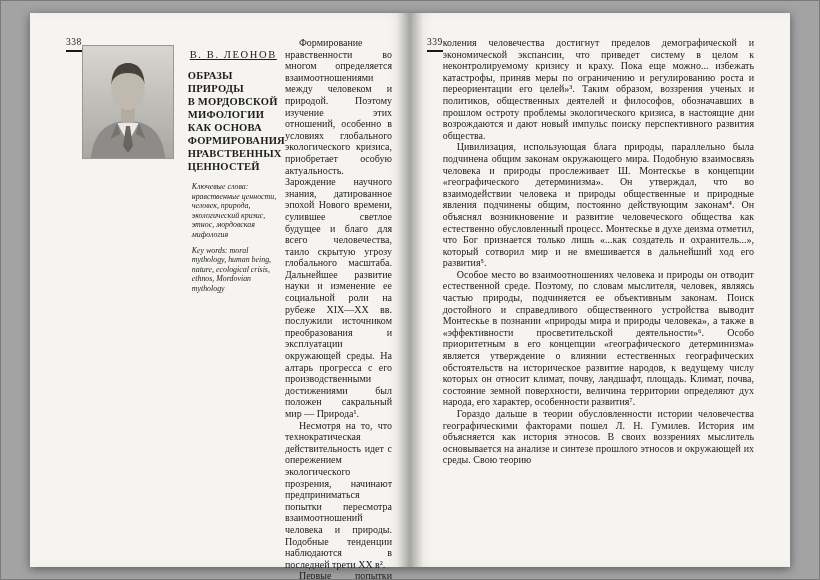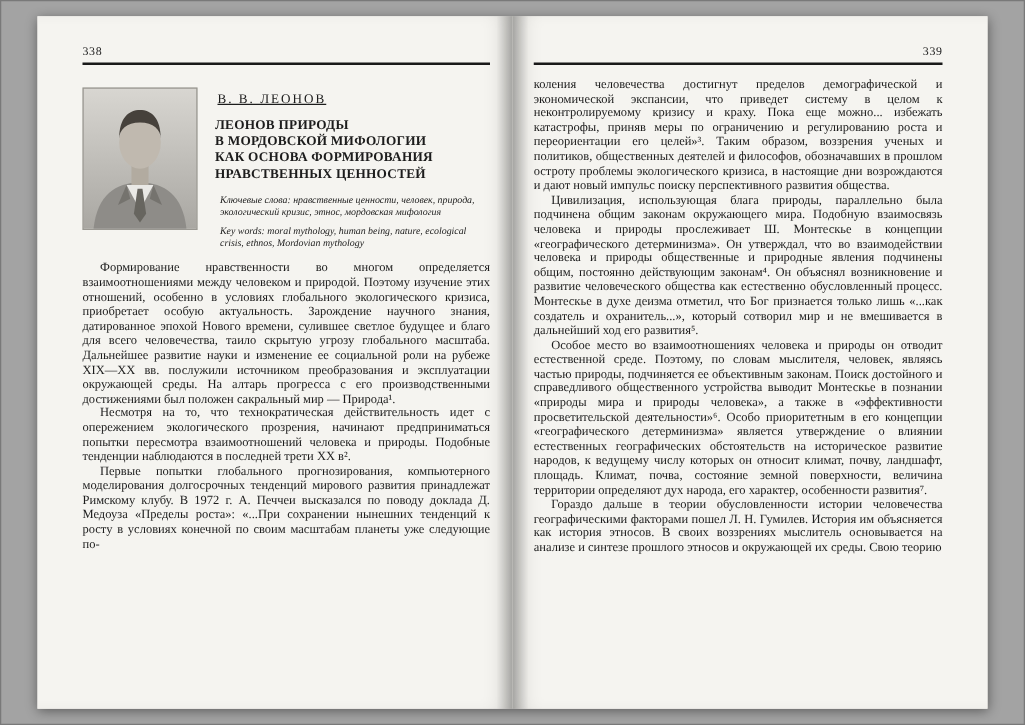--- a/index.html
+++ b/index.html
@@ -21,21 +21,21 @@
     position:absolute; left:30px; top:13px;
     width:760px; height:554px;
     display:flex;
     background:#f5f4f0;
     box-shadow:0 2px 9px rgba(0,0,0,0.45);
   }
   .page {
     width:50%;
     position:relative;
     display:flex;
-    flex-direction:column;
+    flex-direction:row;
     background:#f5f4f0;
   }
   .page.left  { padding:24px 18px 20px 36px; box-shadow:inset -16px 0 20px -14px rgba(0,0,0,0.30); }
   .page.right { padding:24px 36px 20px 17px; box-shadow:inset 16px 0 20px -14px rgba(0,0,0,0.30); }
   .gutter {
     position:absolute; left:50%; top:0; width:26px; height:100%;
     transform:translateX(-50%);
     background:linear-gradient(to right, rgba(0,0,0,0) 0%, rgba(0,0,0,0.18) 50%, rgba(0,0,0,0) 100%);
     pointer-events:none; z-index:2;
   }
@@ -105,21 +105,21 @@
           <path d="M44 80 L48 80 L51 100 L46 107 L41 100 Z" fill="#67655f"></path>
           <path d="M35 77 L28 93 L38 88 Z" fill="#75736e"></path>
           <path d="M57 77 L64 93 L54 88 Z" fill="#75736e"></path>
           <rect x="39" y="60" width="14" height="17" fill="#b2aba0"></rect>
           <ellipse cx="46" cy="43" rx="17" ry="21" fill="#c0b9af"></ellipse>
           <path d="M29 40 C29 23 37 17 46 17 C55 17 63 23 63 40 C63 33 57 27 46 27 C35 27 29 33 29 40 Z" fill="#46413b"></path>
         </svg>
       </div>
       <div class="head-right">
         <div class="author">В. В. ЛЕОНОВ</div>
-        <div class="title-line">ЛЕОНОВ ПРИРОДЫ</div>
+        <div class="title-line">ОБРАЗЫ ПРИРОДЫ</div>
         <div class="title-line">В МОРДОВСКОЙ МИФОЛОГИИ</div>
         <div class="title-line">КАК ОСНОВА ФОРМИРОВАНИЯ</div>
         <div class="title-line">НРАВСТВЕННЫХ ЦЕННОСТЕЙ</div>
         <p class="kw ru">Ключевые слова: нравственные ценности, человек, природа, экологический кризис, этнос, мордовская мифология</p>
         <p class="kw en">Key words: moral mythology, human being, nature, ecological crisis, ethnos, Mordovian mythology</p>
       </div>
     </div>
 
     <div class="body-text">
       <p>Формирование нравственности во многом определяется взаимоотношениями между человеком и природой. Поэтому изучение этих отношений, особенно в условиях глобального экологического кризиса, приобретает особую актуальность. Зарождение научного знания, датированное эпохой Нового времени, сулившее светлое будущее и благо для всего человечества, таило скрытую угрозу глобального масштаба. Дальнейшее развитие науки и изменение ее социальной роли на рубеже XIX—XX вв. послужили источником преобразования и эксплуатации окружающей среды. На алтарь прогресса с его производственными достижениями был положен сакральный мир — Природа¹.</p>

